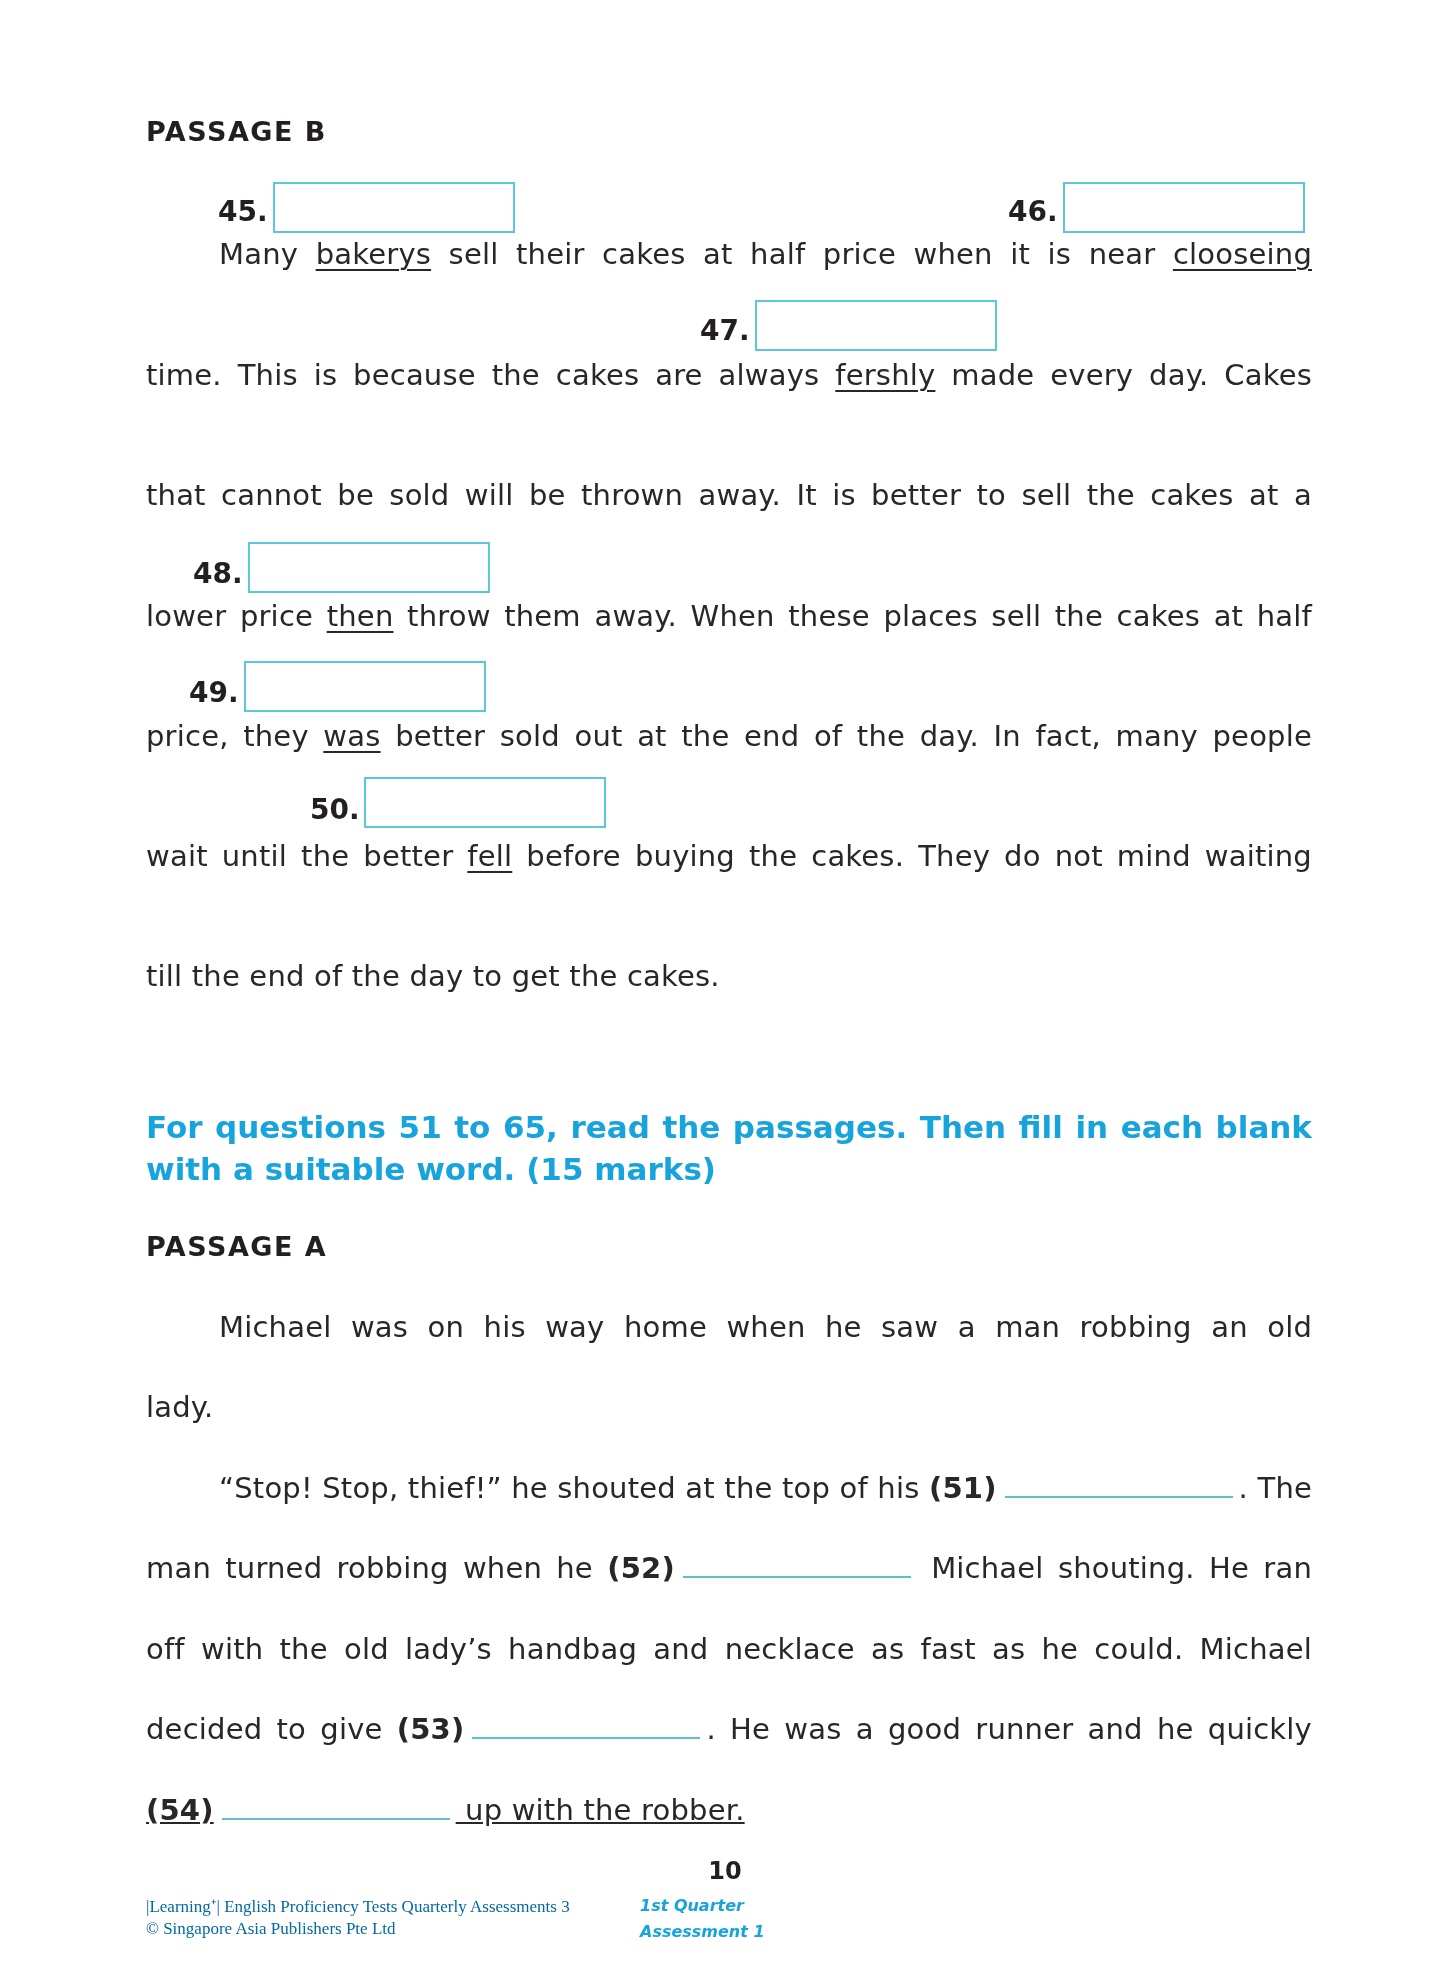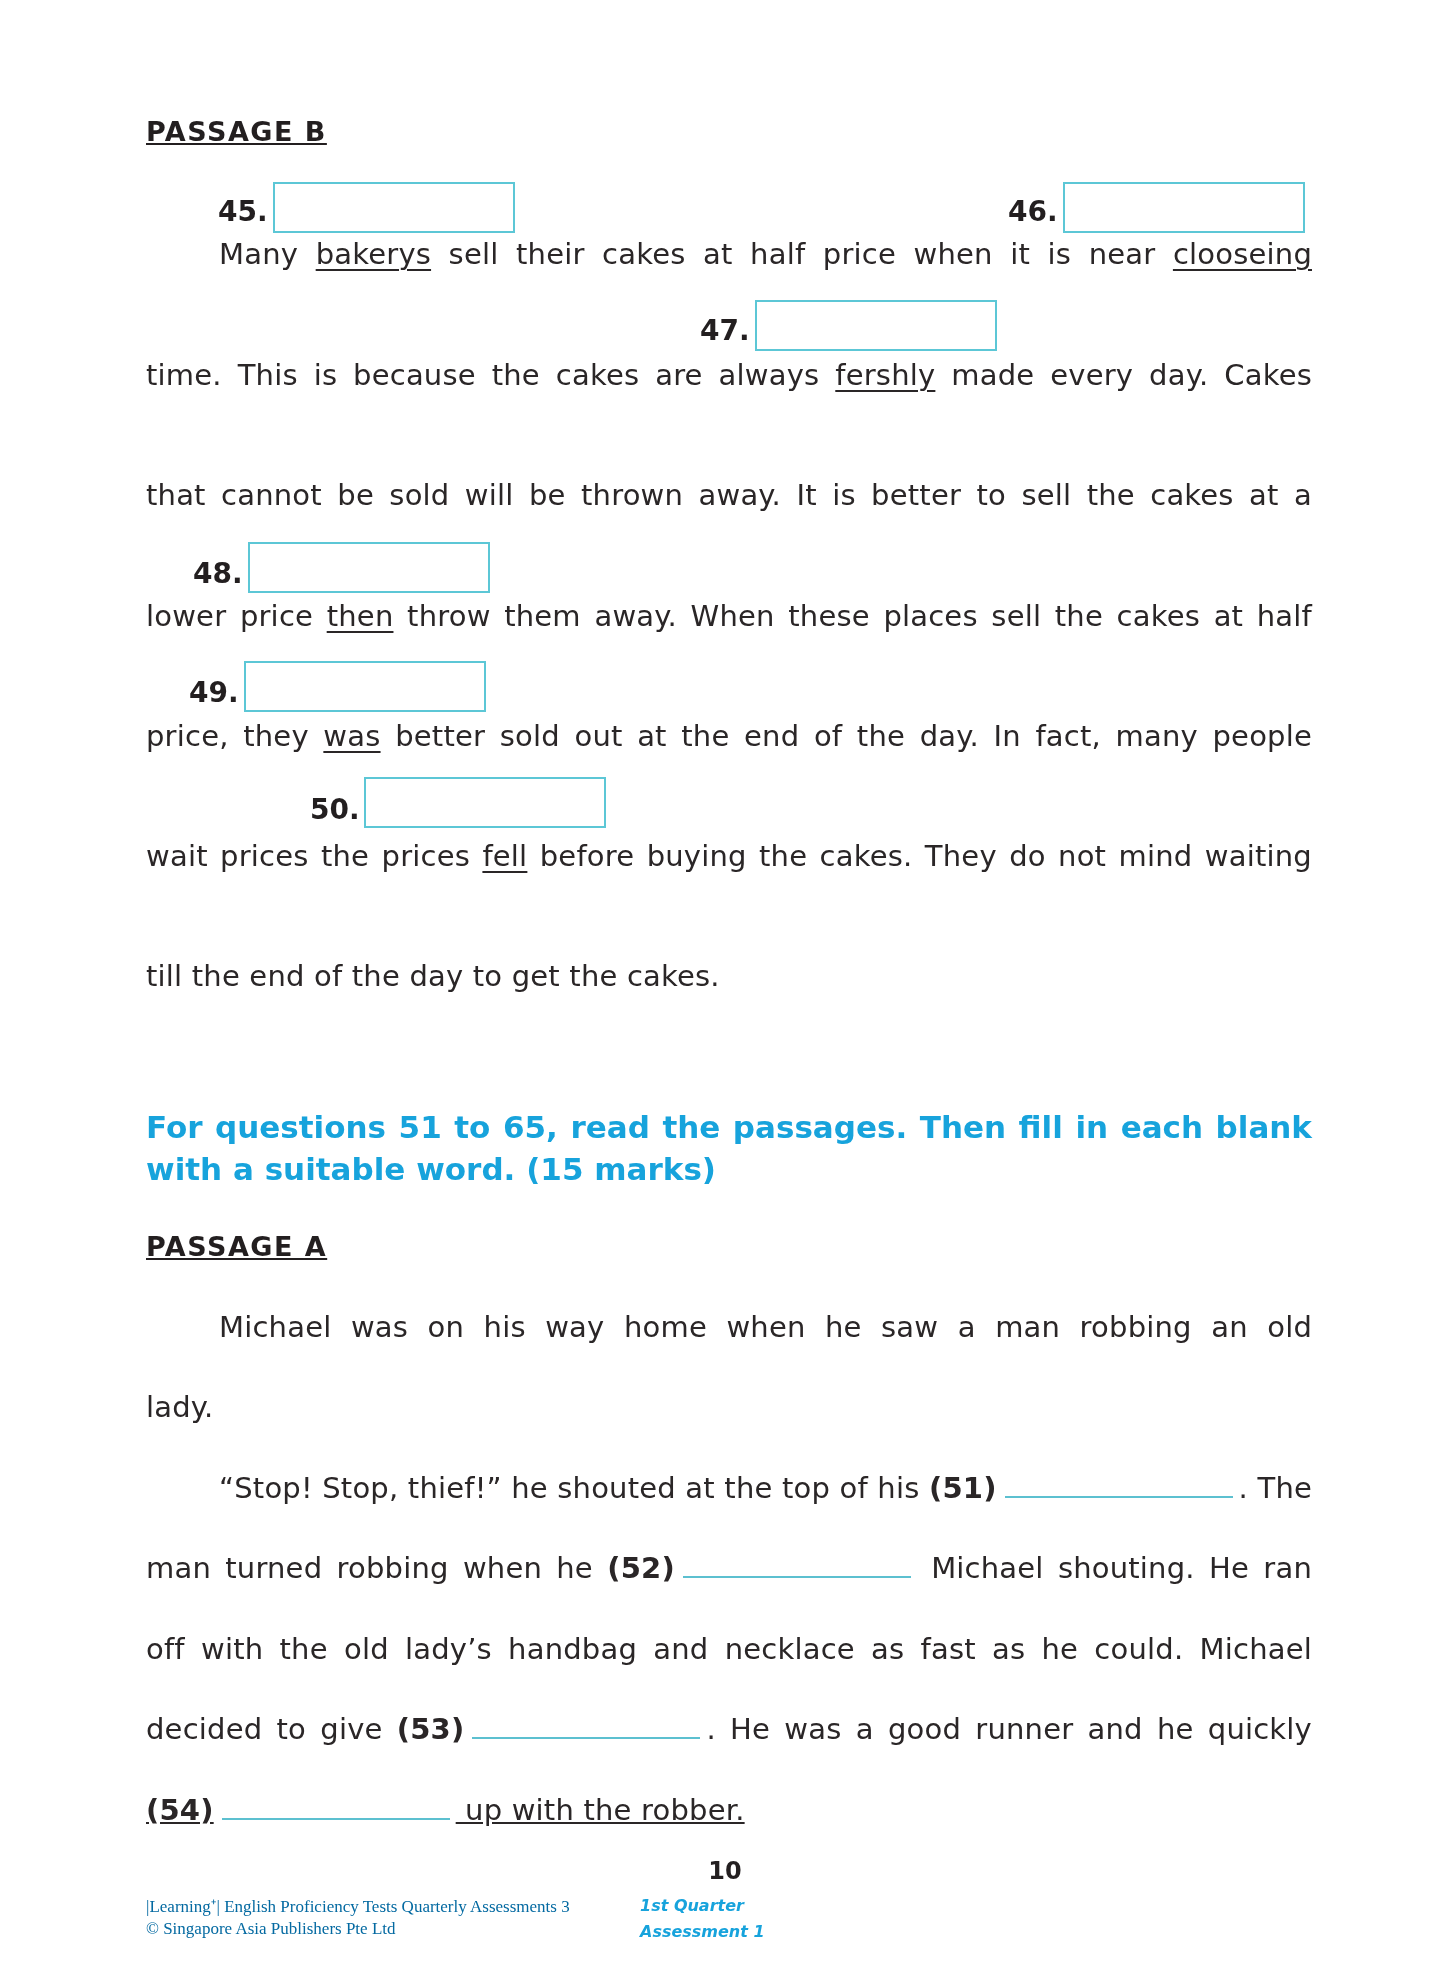--- a/index.html
+++ b/index.html
@@ -1,19 +1,19 @@
 <!DOCTYPE html>
 <html><head>
   <meta charset="utf-8">
   <style>
     * { box-sizing: border-box; margin: 0; padding: 0; }
     html, body { width: 1445px; height: 1974px; background: #ffffff; }
     body { position: relative; font-family: "DejaVu Sans", sans-serif; color: #231f20; overflow: hidden; }
 
-    .abs { position: absolute; text-decoration: underline; }
+    .abs { position: absolute; }
 
     .section-heading {
       font-family: "DejaVu Sans", sans-serif;
       font-weight: bold;
       font-size: 27px;
       letter-spacing: 1.5px;
       color: #231f20;
     }
 
     .passage-line {
@@ -143,21 +143,21 @@
 <div class="answer-box" style="left:244px; top:661px;"></div>
 
 <div class="passage-line" style="top:718px;">
   <span>price, they </span><span class="err">was</span><span> better sold out at the end of the day. In fact, many people</span>
 </div>
 
 <div class="qnum" style="left:310px; top:793px;">50.</div>
 <div class="answer-box" style="left:364px; top:777px;"></div>
 
 <div class="passage-line" style="top:838px;">
-  <span>wait prices the prices </span><span class="err">fell</span><span> before buying the cakes. They do not mind waiting</span>
+  <span>wait until the better </span><span class="err">fell</span><span> before buying the cakes. They do not mind waiting</span>
 </div>
 
 <div class="passage-line nojustify" style="top:958px;">till the end of the day to get the cakes.</div>
 
 <div class="instruction" style="top:1106px;">For questions 51 to 65, read the passages. Then fill in each blank with a suitable word. (15 marks)</div>
 
 <div class="abs section-heading" style="left:146px; top:1231px;">PASSAGE A</div>
 
 <div class="passage-line indent" style="top:1309px;">Michael was on his way home when he saw a man robbing an old</div>
 <div class="passage-line nojustify" style="top:1389px;">lady.</div>

